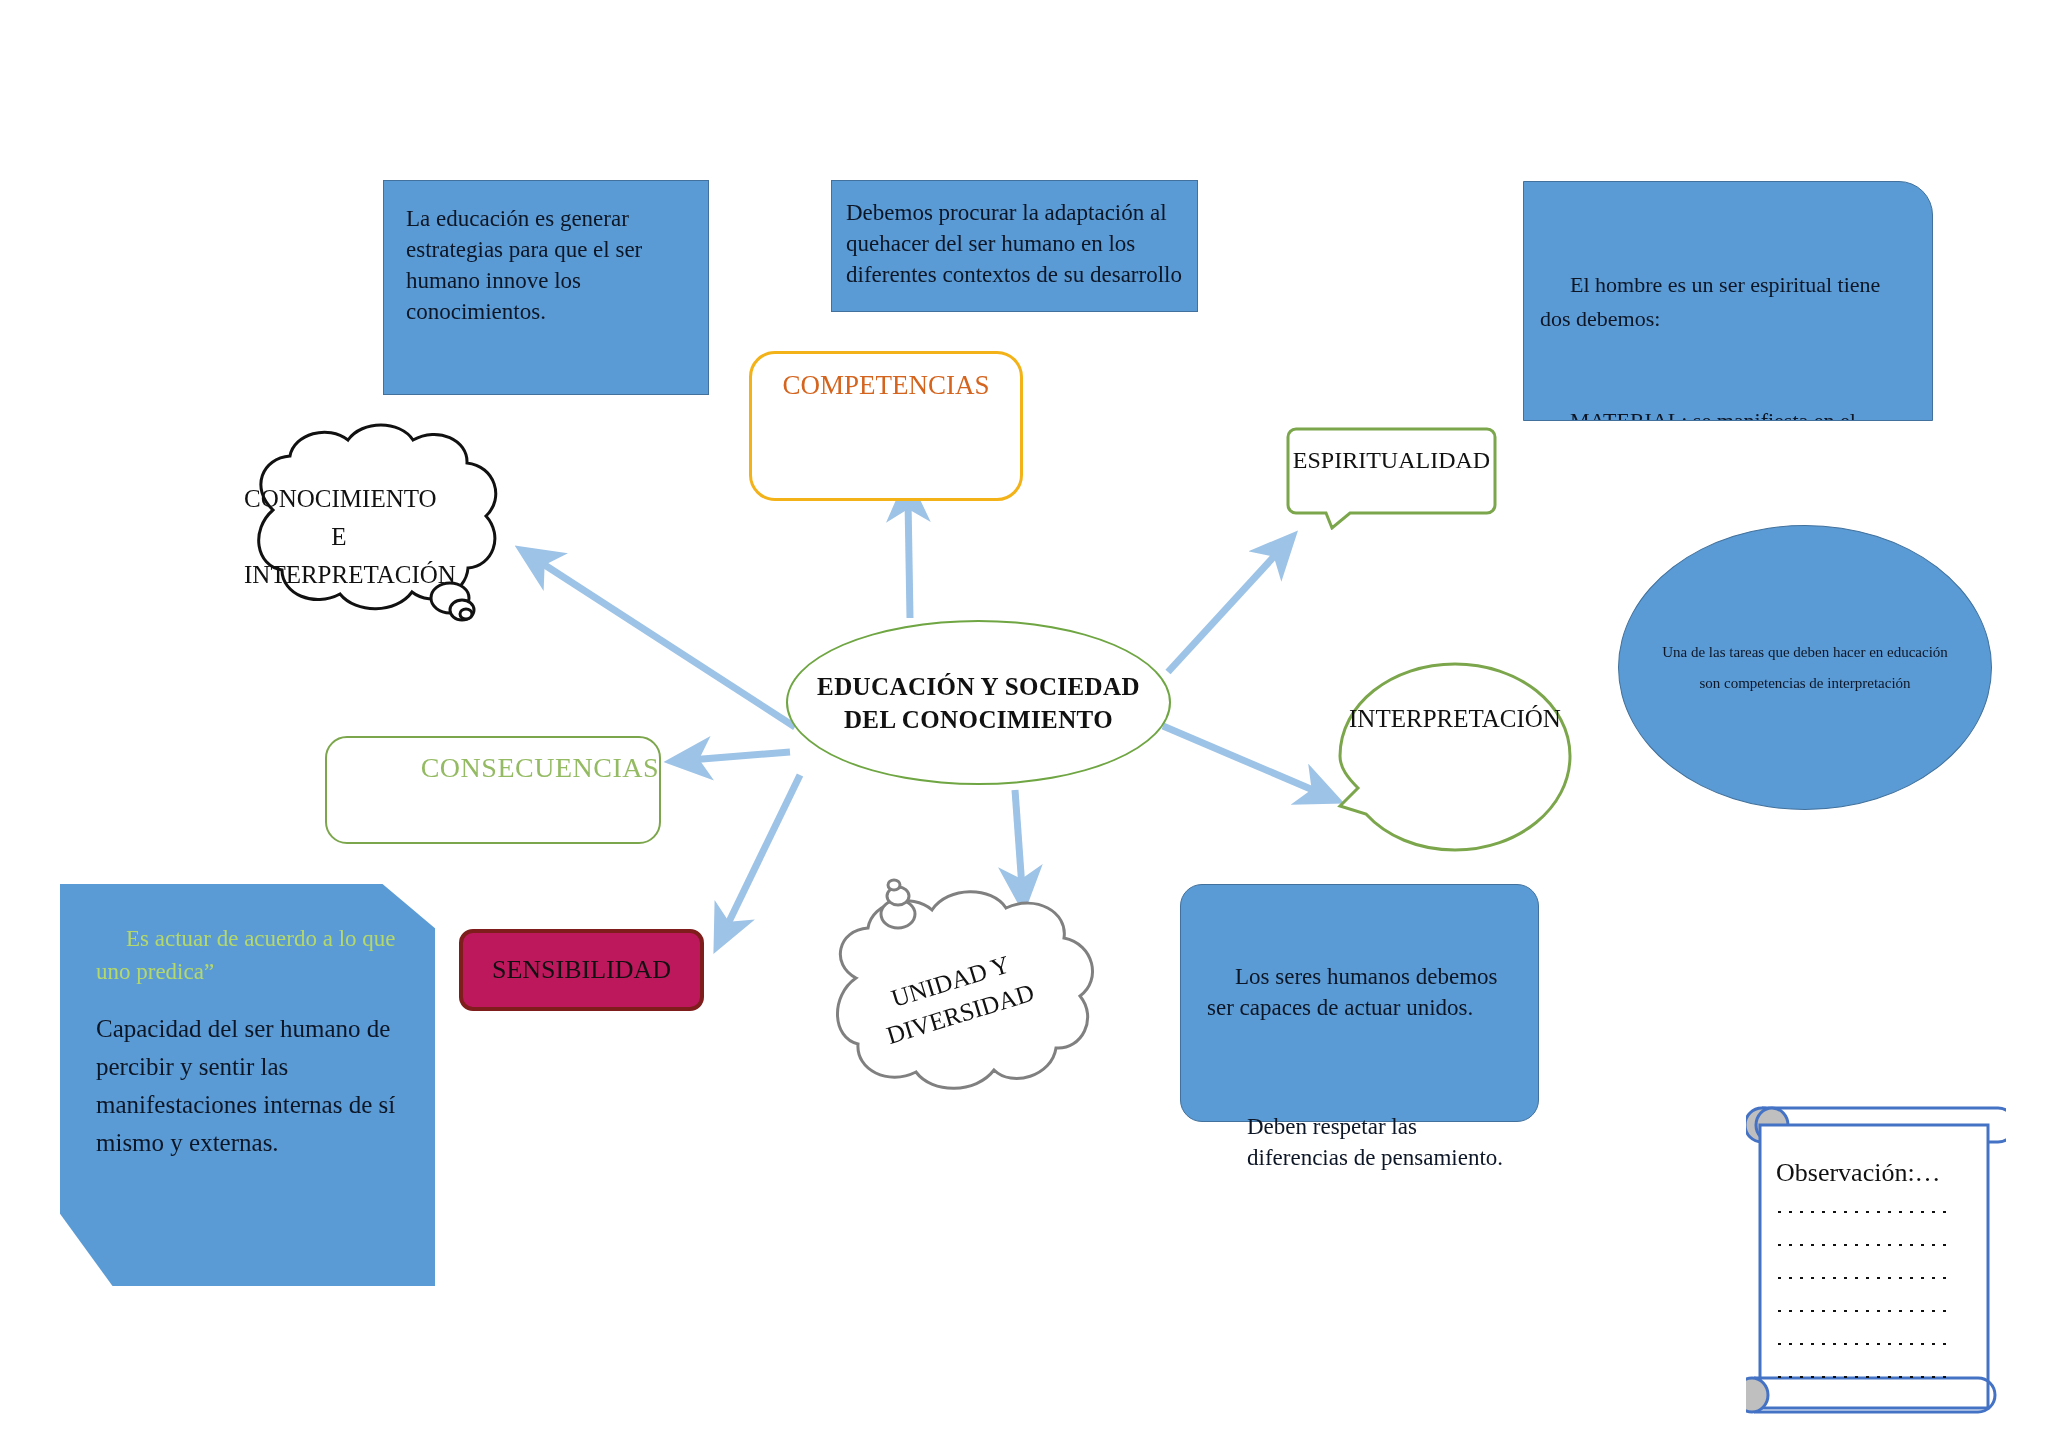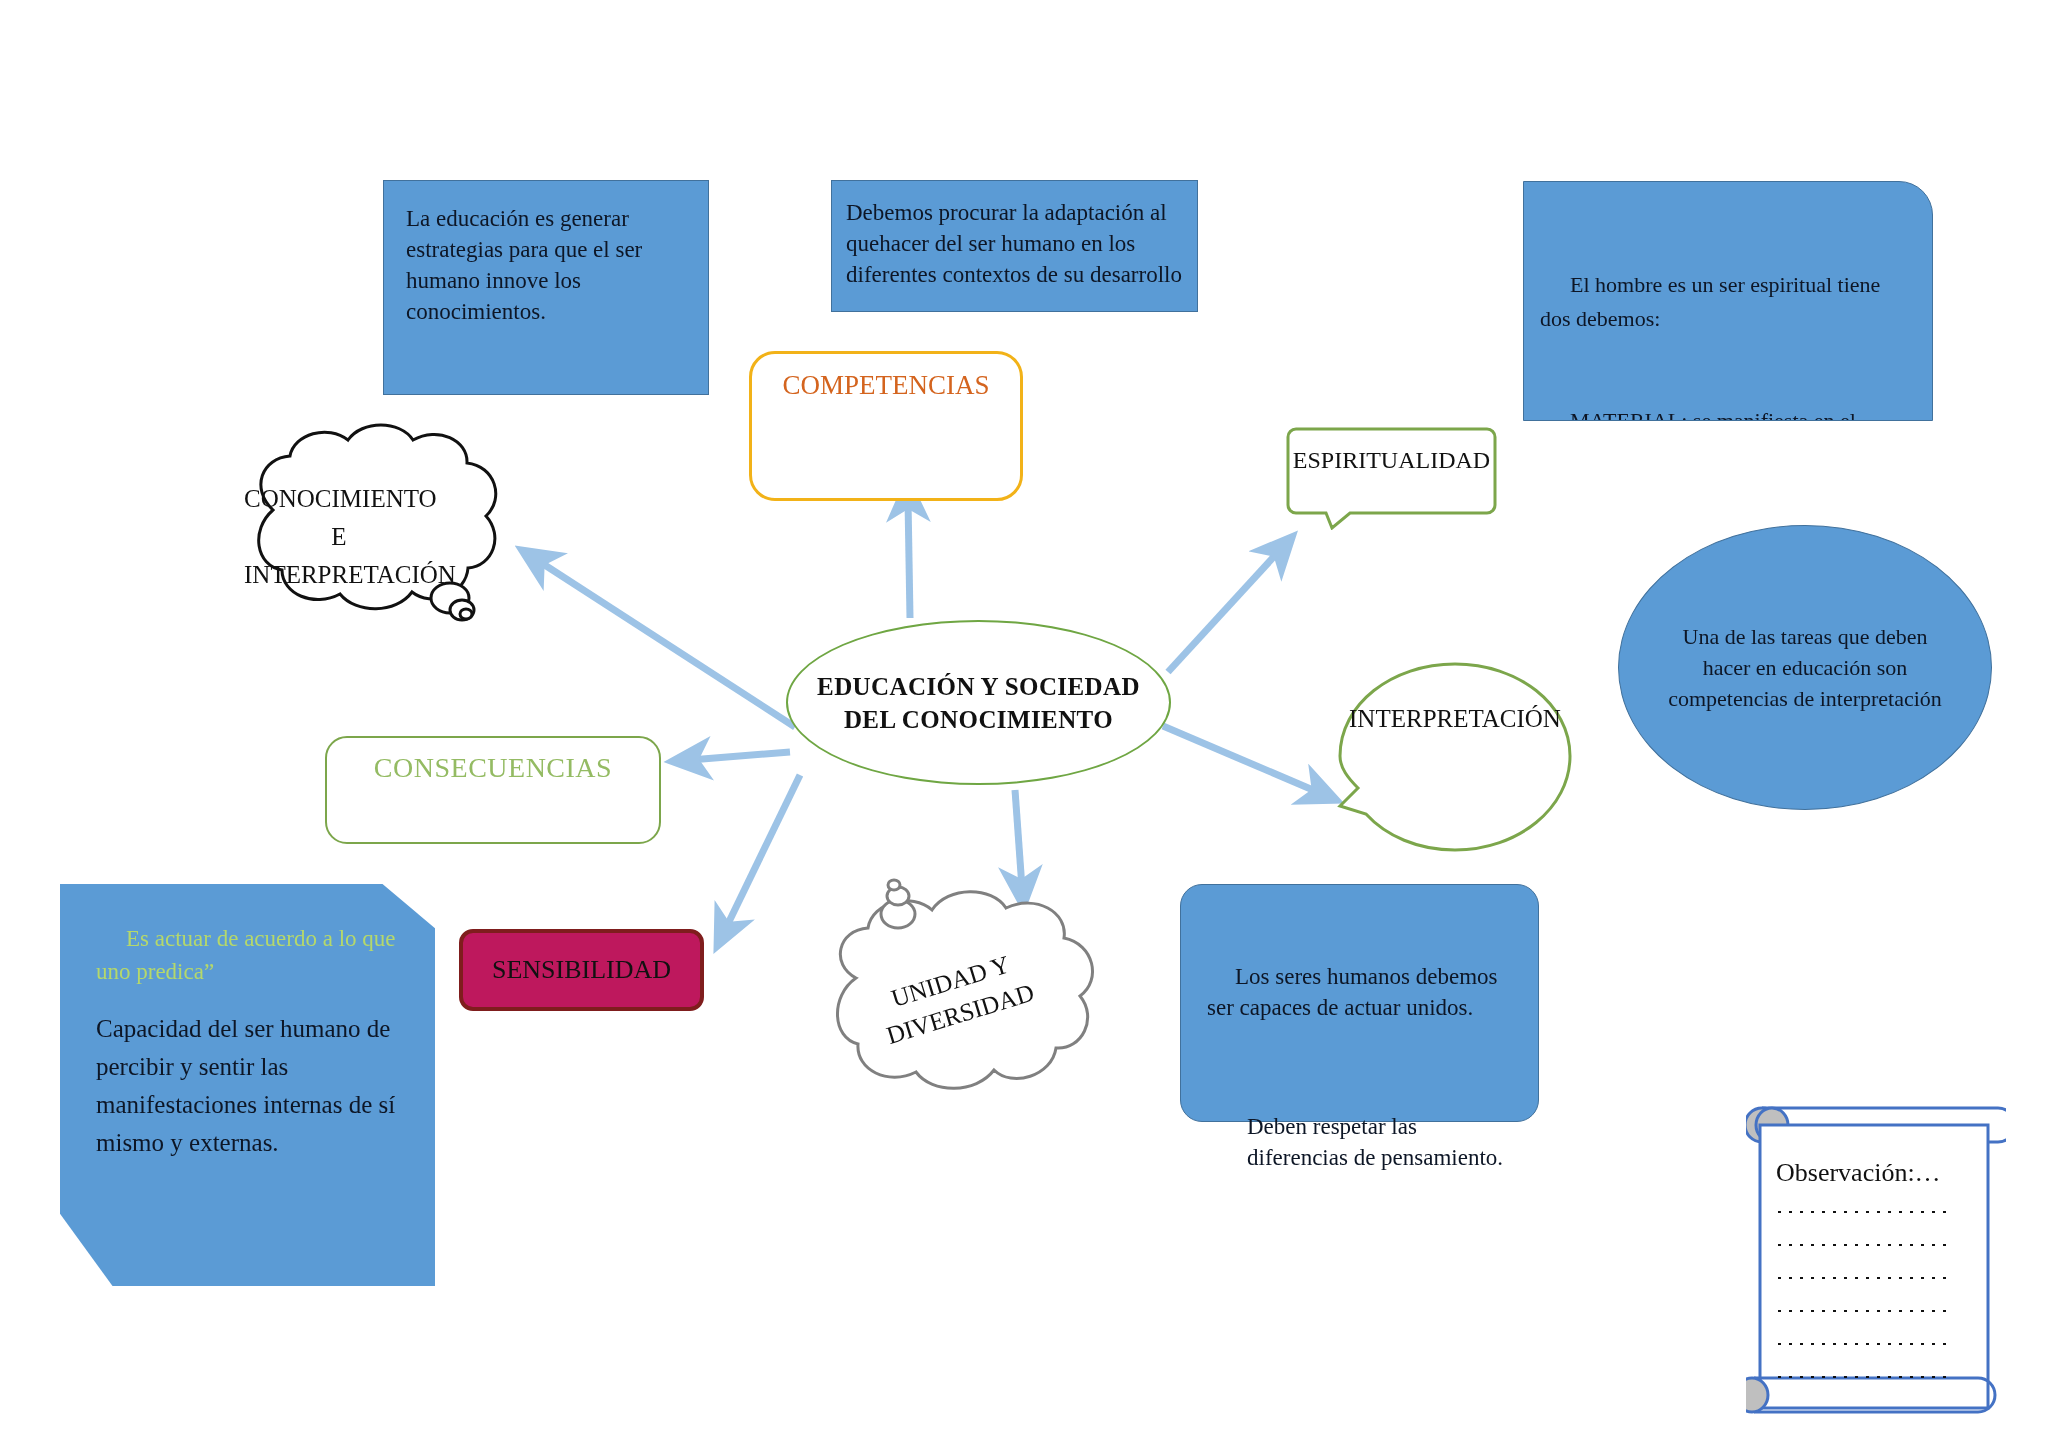--- a/index.html
+++ b/index.html
@@ -23,21 +23,21 @@
 
   
   #box-espiritual{left:1523px;top:181px;width:410px;height:240px;padding:18px 16px 0 16px;
       border-radius:0 34px 0 0;overflow:hidden;}
   #box-espiritual .txt{font-size:22px;line-height:34px;text-align:left;}
   #box-espiritual .ind{text-indent:30px;display:block;}
 
   
   #ellipse-tareas{left:1618px;top:525px;width:374px;height:285px;border-radius:50%;
       display:flex;align-items:center;justify-content:center;padding:0 42px;}
-  #ellipse-tareas .txt{font-size:22px;line-height:31px;text-align:center;}
+  #ellipse-tareas .txt{font-size:15px;line-height:31px;text-align:center;}
 
   
   #box-seres{left:1180px;top:884px;width:359px;height:238px;border-radius:22px;padding:14px 22px 0 26px;}
   #box-seres .txt{font-size:23px;line-height:31px;}
   #box-seres .p1{text-indent:28px;display:block;}
   #box-seres .p2{display:block;margin-top:26px;padding-left:40px;}
 
   
   #box-sensibilidad-def{left:60px;top:884px;width:375px;height:402px;
       background:#5B9BD5;
@@ -47,21 +47,21 @@
   #box-sensibilidad-def .body{color:#0d1626;font-size:25px;line-height:38px;display:block;margin-top:22px;}
 
   
   #box-competencias{left:749px;top:351px;width:274px;height:150px;
       border:3px solid #F2B218;border-radius:26px;background:#fff;
       padding:12px 30px 0 30px;}
   #box-competencias .txt{color:#D4641E;font-size:27px;line-height:38px;text-align:center;}
 
   #box-consecuencias{left:325px;top:736px;width:336px;height:108px;
       border:2px solid #7CA64B;border-radius:22px;background:#fff;
-      display:flex;align-items:flex-start;justify-content:center;padding-top:14px;}
+      display:flex;align-items:flex-start;justify-content:flex-end;padding-top:14px;}
   #box-consecuencias .txt{color:#94BB63;font-size:28px;letter-spacing:.5px;}
 
   #box-sensibilidad{left:459px;top:929px;width:245px;height:82px;
       border:4px solid #7f1d1d;border-radius:14px;background:#be185d;
       display:flex;align-items:center;justify-content:center;}
   #box-sensibilidad .txt{font-size:26px;line-height:34px;text-align:center;}
 
   
   #ellipse-center{left:786px;top:620px;width:385px;height:165px;
       border:2px solid #6FA643;border-radius:50%;background:#fff;

